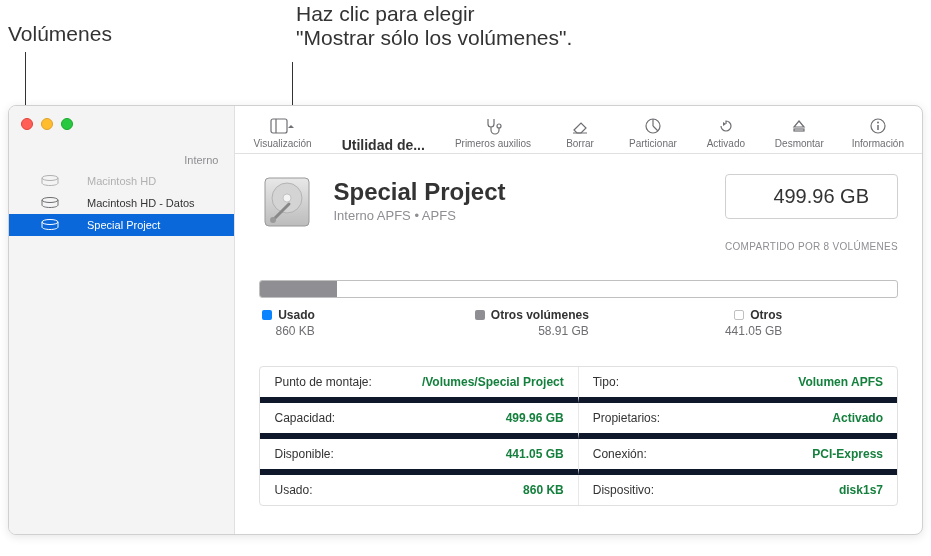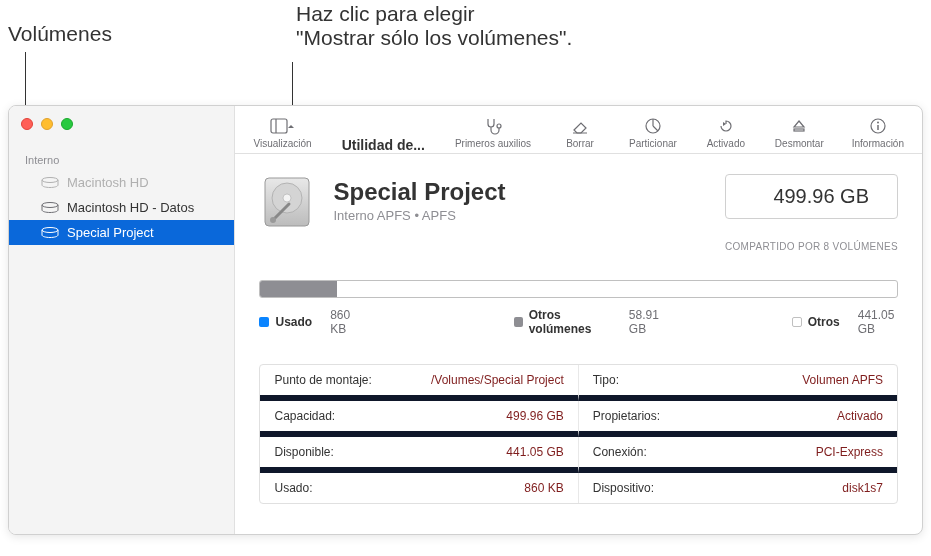--- a/index.html
+++ b/index.html
@@ -34,20 +34,21 @@
       box-shadow: 0 2px 10px rgba(0,0,0,0.1);
       overflow: hidden;
       display: flex;
     }
     .sidebar {
       width: 233px;
       background: #f4f4f4;
       border-right: 1px solid #e0e0e0;
       display: flex;
       flex-direction: column;
+      text-align: right;
     }
     .traffic-lights {
       display: flex;
       gap: 8px;
       padding: 12px 12px 8px 12px;
     }
     .traffic-light {
       width: 12px;
       height: 12px;
       border-radius: 50%;
@@ -72,21 +73,21 @@
       background: #0a68da;
       color: #fff;
     }
     .sidebar-item.dim { color: #b0b0b0; }
     .disk-icon {
       width: 18px;
       height: 12px;
       flex-shrink: 0;
     }
     .disk-icon svg { display: block; }
-    .sidebar-item-label { font-size: 13px; }
+    .sidebar-item-label { font-size: 11px; margin-left: 20px; }
     .sidebar-item.selected .disk-icon svg path,
     .sidebar-item.selected .disk-icon svg ellipse { stroke: #fff; }
 
     .main {
       flex: 1;
       display: flex;
       flex-direction: column;
     }
     .toolbar {
       height: 48px;
@@ -167,21 +168,21 @@
       overflow: hidden;
       background: #fff;
       margin-bottom: 10px;
     }
     .usage-seg-used { background: #8e8e93; width: 12%; }
     .usage-legend {
       display: flex;
       gap: 60px;
       margin-bottom: 28px;
     }
-    .legend-item { display: flex; gap: 2px; }
+    .legend-item { display: flex; flex-direction: column; gap: 2px; align-items: flex-end; }
     .legend-top { display: flex; align-items: center; gap: 6px; }
     .legend-swatch {
       width: 10px; height: 10px; border-radius: 2px;
     }
     .swatch-blue { background: #0a84ff; }
     .swatch-gray { background: #8e8e93; }
     .swatch-white { background: #fff; border: 1px solid #c0c0c0; }
     .legend-label { font-size: 12px; font-weight: 600; }
     .legend-value { font-size: 12px; color: #6e6e73; padding-left: 16px; }
     .info-grid {
@@ -193,21 +194,21 @@
     .info-row {
       display: flex;
       justify-content: space-between;
       padding: 8px 14px;
       border-bottom: 6px solid #0f172a;
       font-size: 12px;
     }
     .info-row:nth-child(7), .info-row:nth-child(8) { border-bottom: none; }
     .info-row:nth-child(odd) { border-right: 1px solid #e8e8e8; }
     .info-key { color: #333; }
-    .info-val { color: #7f1d1d; text-align: center; }
+    .info-val { color: #15803d; text-align: center; font-weight: bold; }
   </style>
 </head>
 <body>
 
 <div class="callout" style="left:8px; top:22px;">Volúmenes</div>
 <div class="callout" style="left:296px; top:2px;">
   <div>Haz clic para elegir</div>
   <div>"Mostrar sólo los volúmenes".</div>
 </div>
 <div class="callout-line" style="left:25px; top:52px; width:1px; height:220px;"></div>

